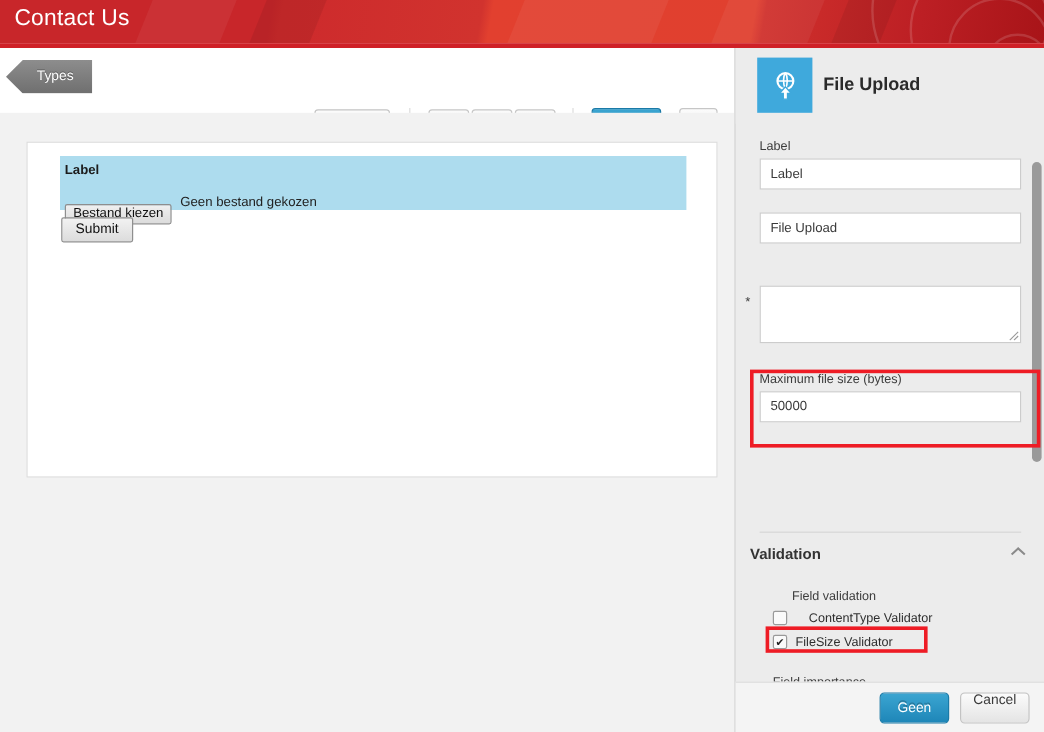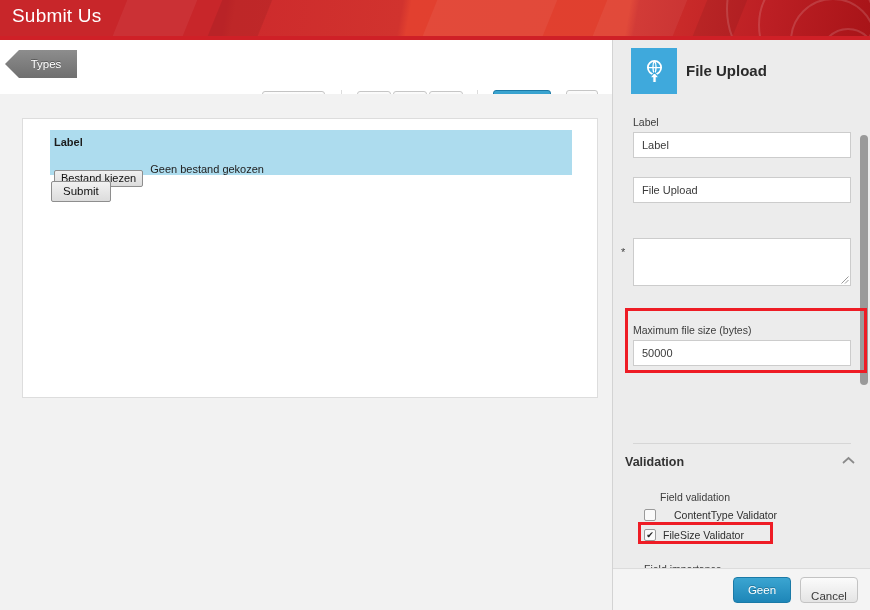--- a/index.html
+++ b/index.html
@@ -237,21 +237,21 @@
     border: 1px solid #1b7aa7; border-radius: 4px;
     color: #fff; font-size: 11.5px;
     display: flex; align-items: center; justify-content: center;
     text-shadow: 0 -1px 0 rgba(0,0,0,.25); cursor: pointer;
   }
   #cancel-btn {
     width: 58px; height: 26px;
     background: linear-gradient(180deg,#fbfbfb 0%,#e4e4e4 100%);
     border: 1px solid #c3c3c3; border-radius: 4px;
     color: #3a3a3a; font-size: 11.5px;
-    display: flex; align-items: flex-end; justify-content: center;
+    display: flex; align-items: flex-start; justify-content: center;
     cursor: pointer;
   }
 
   #panel-scrollbar {
     position: absolute; right: 2px; top: 95px;
     width: 8px; height: 250px; background: #9a9a9a; border-radius: 4px;
     z-index: 20; cursor: pointer;
   }
 </style>
 </head>
@@ -264,21 +264,21 @@
     <div class="facet dark" style="left:215px;width:50px;"></div>
     <div class="facet" style="left:430px;width:120px;"></div>
     <div class="facet" style="left:600px;width:80px;"></div>
     <div class="facet dark" style="left:700px;width:40px;"></div>
     <div class="arcs">
       <i style="width:150px;height:150px;"></i>
       <i style="width:118px;height:118px;"></i>
       <i style="width:86px;height:86px;"></i>
       <i style="width:56px;height:56px;"></i>
     </div>
-    <div id="banner-title">Submit Us</div>
+    <div id="banner-title">Contact Us</div>
   </div>
   <div id="banner-bottom"></div>
 
   <div id="toolbar">
 
     <div id="back-button">
       <span>Types</span>
     </div>
 
     <div id="lang-select">
@@ -374,21 +374,21 @@
 
       <div class="fld" style="top:135px;">
         <div class="fld-textarea">
           <span></span>
           <svg class="resize-grip" viewBox="0 0 9 9">
             <path d="M8.5 1.5L1.5 8.5M8.5 5L5 8.5" stroke="#9a9a9a" stroke-width="1" fill="none"></path>
           </svg>
         </div>
       </div>
 
-      <div class="fld" style="top:221px;">
+      <div class="fld" style="top:207px;">
         <div class="fld-label">Maximum file size (bytes)</div>
         <input class="fld-input" type="text" value="50000" style="">
       </div>
 
       <div class="redbox" style="left:12px;top:205px;width:242px;height:65px;"></div>
 
       <div class="divider" style="top:340px;"></div>
 
       <div class="section-title" style="top:352px;">Validation</div>
       <div class="section-chevron" style="top:352px;">

